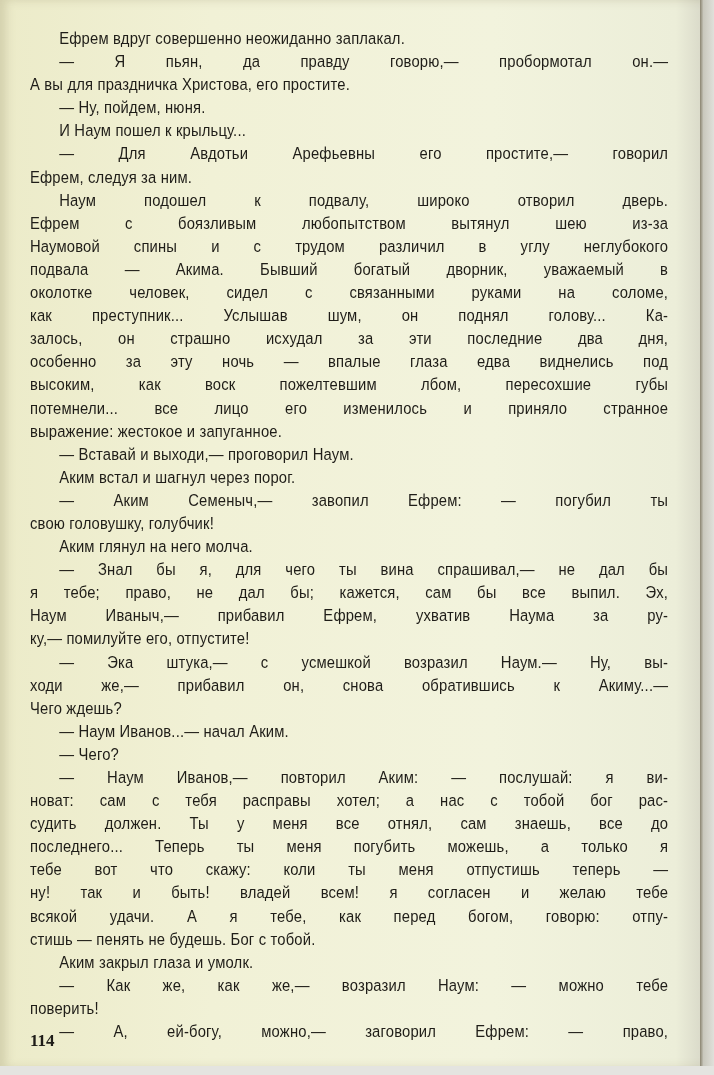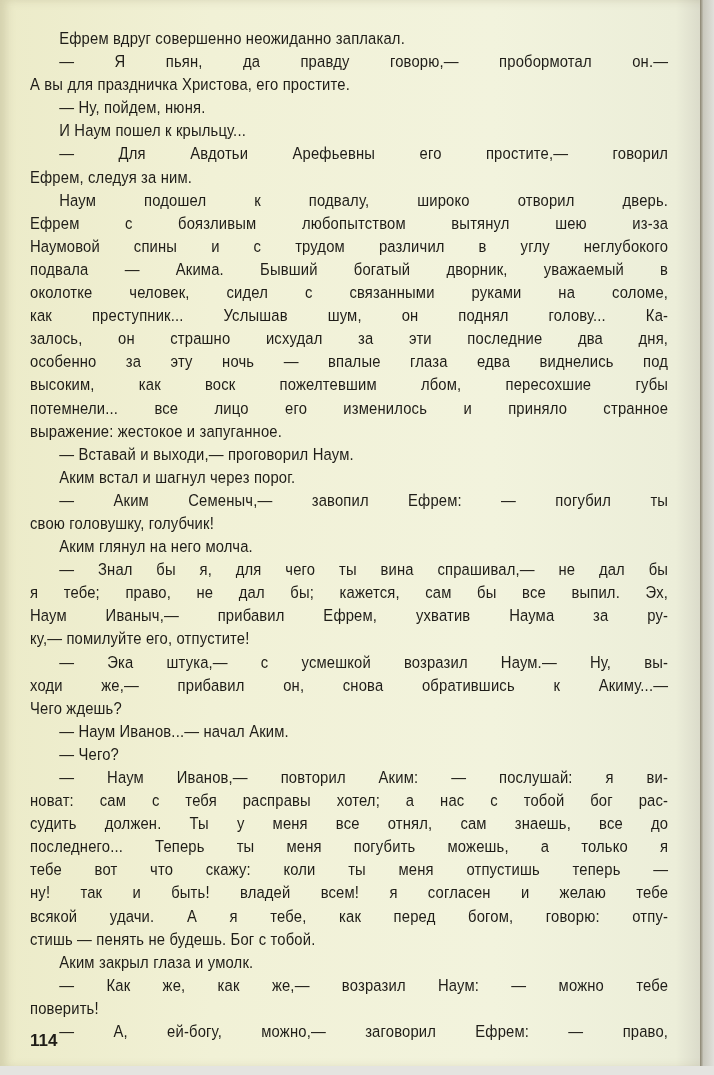--- a/index.html
+++ b/index.html
@@ -35,21 +35,21 @@
   }
   .p {
     text-align: justify;
     text-align-last: left;
     text-indent: 34px;
     margin: 0 0 1.5px 0;
   }
   .p.noindent { text-indent: 0; }
   .pagenum {
     position: absolute; left: 30px; top: 1031px;
-    font-family: Liberation Sans, sans-serif;
+    font-family: Liberation Serif, serif;
     font-size: 17px; color: #1f1d18; font-weight: bold;
   }
 </style>
 </head>
 <body>
 
 <div class="page"></div>
 <div class="edge-right"></div>
 <div class="edge-bottom"></div>
 

